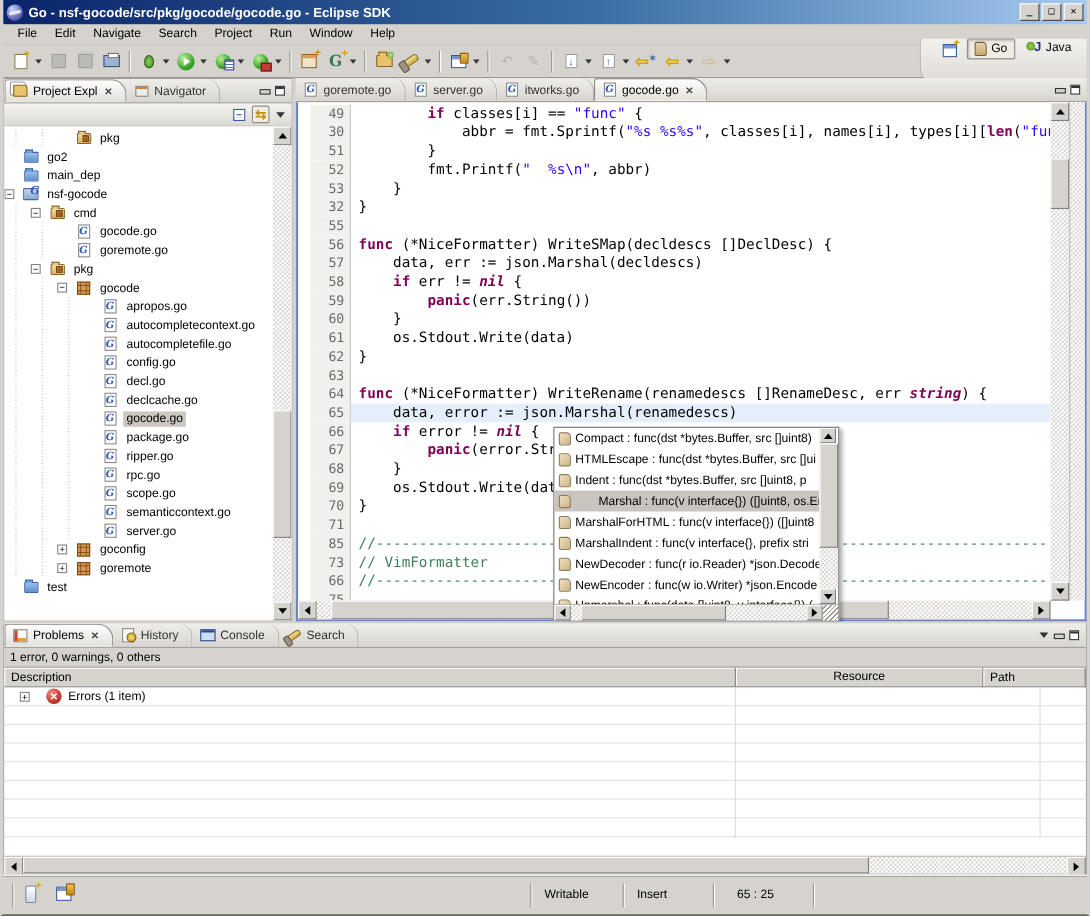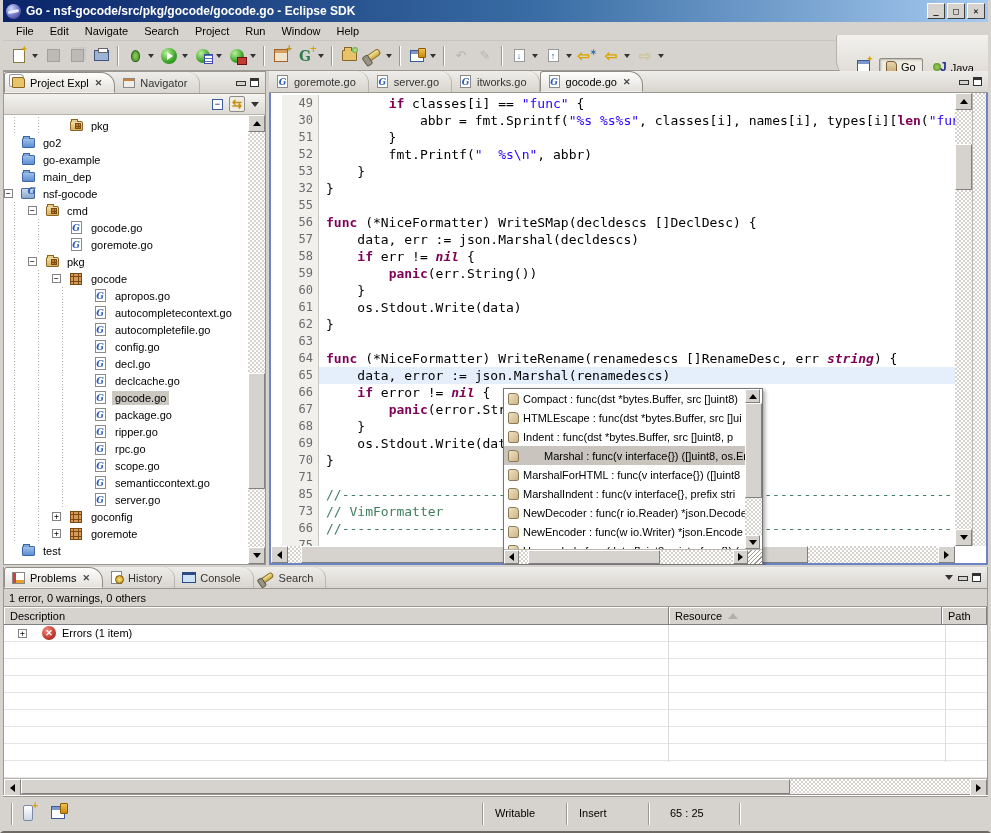--- a/index.html
+++ b/index.html
@@ -48,21 +48,21 @@
   .ic-search::before { content:''; position:absolute; left:-4px; top:-2px; width:5px; height:9px; background:#9a9484; border:1px solid #5e5948; border-radius:2px; }
   .ic-console { width:14px; height:12px; background:#fff; border:1px solid #3a5a9a; box-shadow:inset 0 3px 0 #7e97c8; position:relative; }
   .ic-console::after { content:''; position:absolute; right:-3px; top:-3px; width:6px; height:8px; background:linear-gradient(#f0c050,#c88a10); border:1px solid #8a5c08; border-radius:1px; }
   .ic-undo { color:#888; font-size:13px; }
   .ic-brush { color:#888; font-size:13px; }
   .ic-annot { width:11px; height:13px; background:#fff; border:1px solid #999; position:relative; font-size:9px; color:#2a52be; display:flex; align-items:center; justify-content:center; font-weight:bold; }
   .arrow-gold { color:#d9a400; font-size:15px; font-weight:bold; }
   .arrow-gold.star::after { content:'✶'; font-size:8px; color:#3a6ea5; position:relative; top:-6px; }
   .arrow-dim { color:#cfc49a; font-size:15px; font-weight:bold; }
 
-  .persp-bar { margin-left:auto; height:42px; display:flex; align-items:flex-end; background:linear-gradient(#f2f1ee,#dedad2); border-left:1px solid #b4b1aa; border-bottom-left-radius:16px; border-top-left-radius:2px; padding:0 8px 0 14px; gap:4px; }
+  .persp-bar { margin-left:auto; height:42px; display:flex; align-items:flex-start; background:linear-gradient(#f2f1ee,#dedad2); border-left:1px solid #b4b1aa; border-bottom-left-radius:16px; border-top-left-radius:2px; padding:0 8px 0 14px; gap:4px; }
   .persp-btn { display:flex; align-items:center; gap:4px; padding:2px 6px; font-size:11px; }
   .persp-btn.active { background:#efece4; border:1px solid #8f8d86; border-radius:2px; box-shadow:inset 1px 1px 2px #b9b6af; }
   .ic-persp-new { width:13px; height:12px; background:#fff; border:1px solid #3a5a9a; box-shadow:inset 0 3px 0 #7e97c8; position:relative; }
   .ic-persp-new::after { content:'✦'; position:absolute; right:-5px; top:-7px; color:#d9a400; font-size:9px; }
   .ic-go-persp { width:11px; height:13px; background:linear-gradient(#e8d5ae,#c7a871); border:1px solid #7a5c30; border-radius:2px 4px 2px 2px; }
   .ic-java-persp { width:14px; height:13px; position:relative; }
   .ic-java-persp::before { content:''; position:absolute; left:0; top:1px; width:8px; height:8px; border-radius:50%; background:radial-gradient(#9ecf5a,#4a8a20); }
   .ic-java-persp::after { content:'J'; position:absolute; right:0; top:-2px; color:#23308f; font-weight:bold; font-size:12px; }
 
   
@@ -158,21 +158,21 @@
   .popup-hrow { height:15px; display:flex; border-top:1px solid #b8b5ae; }
   .popup-hrow .mid { flex:1; position:relative; }
   .grip { width:14px; height:14px; background:repeating-linear-gradient(135deg,#fff 0 2px,#9a9890 2px 3px); flex:0 0 auto; }
   .sbtn.small { width:15px; height:14px; }
 
   
   .problems { flex:0 0 228px; display:flex; flex-direction:column; border:1px solid #9a9890; border-top:none; background:#fff; margin-top:2px; }
   .summary { height:18px; background:#d6d3ce; border-bottom:1px solid #9a9890; display:flex; align-items:center; padding-left:5px; font-size:11px; flex:0 0 auto; }
   .phead { height:18px; display:flex; flex:0 0 auto; background:#d6d3ce; }
   .hcell { border-right:1px solid #808080; border-bottom:1px solid #808080; box-shadow:inset 1px 1px 0 #fff; padding:2px 6px; font-size:11px; display:flex; align-items:center; gap:6px; }
-  .hcell.c1 { width:665px; } .hcell.c2 { width:273px; } .hcell.c3 { flex:1; }
+  .hcell.c1 { width:665px; } .hcell.c2 { width:225px;flex-direction:column; } .hcell.c3 { flex:1; }
   .sort-up { width:0; height:0; border-left:5px solid transparent; border-right:5px solid transparent; border-bottom:6px solid #b2afa8; }
   .prows { flex:1; position:relative; background:#fff; overflow:hidden; }
   .prow { height:17px; display:flex; align-items:center; border-bottom:1px solid #e4e4e4; position:relative; font-size:11px; }
   .colline { position:absolute; top:0; bottom:16px; width:1px; background:#dcdcdc; }
   .ic-error { width:14px; height:14px; border-radius:50%; background:radial-gradient(circle at 35% 30%,#f08a80,#c23b32 60%,#8a1410); color:#fff; font:bold 9px/14px "Liberation Sans",sans-serif; text-align:center; margin:0 6px 0 8px; }
   .p-hsb { height:16px; display:flex; flex:0 0 auto; border-top:1px solid #b8b5ae; }
   .p-hsb .mid { flex:1; position:relative; }
 
   
   .statusbar { flex:1; position:relative; border-top:1px solid #fff; box-shadow:inset 0 1px 0 #9a9890; background:#d6d3ce; }
@@ -342,27 +342,20 @@
                 <span class="ti-pkg-folder"></span>
               </span>
               <span class="tlabel">pkg</span>
             </div>
             <div class="trow">
               <span class="exp none"></span>
               <span class="ticon">
                 <span class="ti-folder"></span>
               </span>
               <span class="tlabel">go2</span>
-            </div>
-            <div class="trow">
-              <span class="exp none"></span>
-              <span class="ticon">
-                <span class="ti-folder"></span>
-              </span>
-              <span class="tlabel">go-example</span>
             </div>
             <div class="trow">
               <span class="exp none"></span>
               <span class="ticon">
                 <span class="ti-folder"></span>
               </span>
               <span class="tlabel">main_dep</span>
             </div>
             <div class="trow">
               <span class="exp">−</span>

